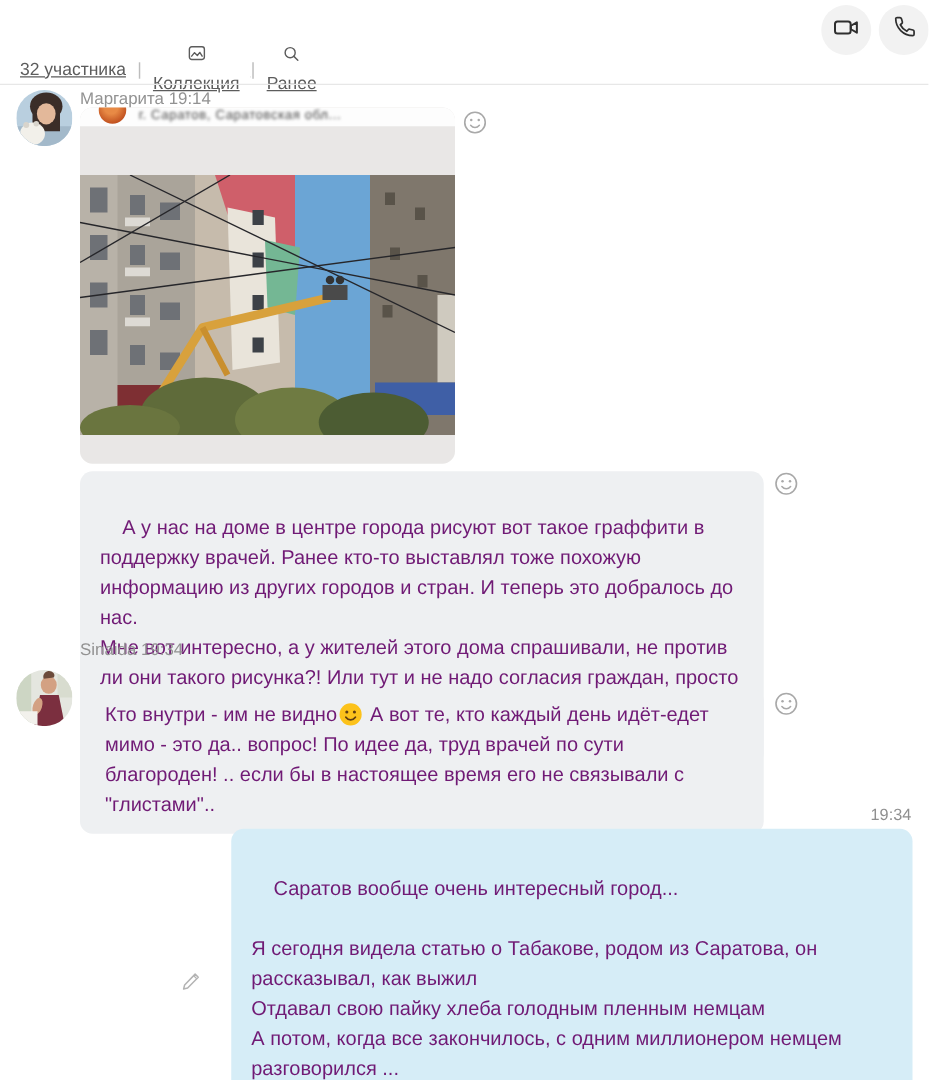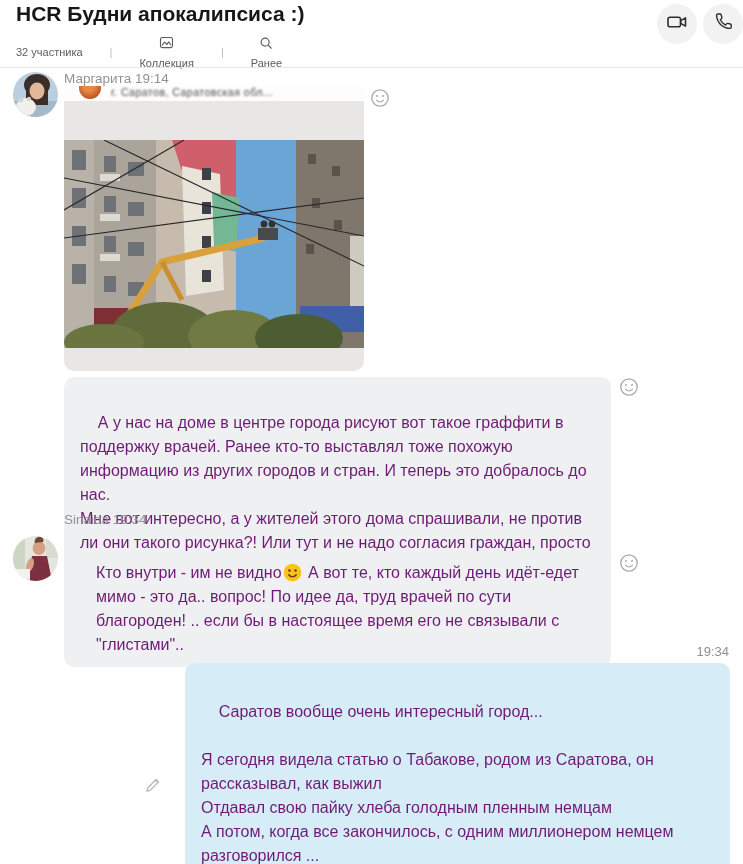--- a/index.html
+++ b/index.html
@@ -2,21 +2,21 @@
 <html><head>
 <meta charset="utf-8">
 <style>
   html,body{margin:0;padding:0;background:#fff;}
   .app{position:relative;width:743px;height:864px;background:#fff;overflow:hidden;
        font-family:"Liberation Sans",sans-serif;-webkit-font-smoothing:antialiased;}
   .abs{position:absolute;}
 
   
   .title{left:16px;top:2px;font-size:21px;font-weight:bold;color:#171717;}
-  .subrow{left:16px;top:35px;display:flex;align-items:center;gap:27px;font-size:11px;color:#5c5c5c;}
+  .subrow{left:16px;top:35px;display:flex;align-items:center;gap:9px;font-size:14px;color:#5c5c5c;text-decoration:underline;}
   .subrow .pipe{color:#bdbdbd;}
   .subbtn{display:flex;align-items:center;gap:5px;cursor:pointer;flex-direction:column;}
   .roundbtn{width:40px;height:40px;border-radius:50%;background:#f2f2f2;display:flex;
             align-items:center;justify-content:center;}
   .btn-video{left:657px;top:4px;}
   .btn-call{left:703px;top:4px;}
   .hr{left:0;top:67px;width:743px;height:1px;background:#e7e7e7;}
 
   
   .meta{font-size:13.5px;color:#929292;}
@@ -37,35 +37,34 @@
   .card-caption{position:absolute;left:47px;top:0px;font-size:10.5px;color:#474747;
                 filter:blur(1.1px);white-space:nowrap;letter-spacing:.5px;}
   .card-photo{position:absolute;left:0;top:54px;width:300px;height:208px;}
   .react1{left:370px;top:88px;}
   .bubble1{left:64px;top:377px;width:547px;padding:10px 16px;}
   .react2{left:619px;top:377px;}
 
   
   .m2-avatar{left:13px;top:536px;}
   .m2-meta{left:64px;top:512px;}
-  .bubble2{left:64px;top:551px;width:547px;padding:10px 32px;white-space:normal;}
+  .bubble2{left:64px;top:551px;width:547px;padding:10px 20px;white-space:normal;}
   .react3{left:619px;top:553px;}
   .emoji{display:inline-block;width:19px;height:19px;vertical-align:-4px;margin:0 2px 0 1px;}
 
   
   .out-time{right:14px;top:644px;font-size:13px;color:#8f8f8f;}
   .bubble-out{left:185px;top:663px;width:545px;height:215px;padding:13px 16px;}
   .pencil{left:144px;top:776px;width:18px;height:18px;}
 </style>
 </head>
 <body>
 
 <div class="app">
 
-  <div class="abs title">HCR Будни апокалипсиса :)</div>
 
   <div class="abs subrow">
     <span>32 участника</span>
     <span class="pipe">|</span>
     <span class="subbtn">
       <span>
         <svg width="15" height="15" viewBox="0 0 16 16">
             <rect x="1.6" y="2.6" width="12.8" height="10.8" rx="2" fill="none" stroke="#5c5c5c" stroke-width="1.2"></rect>
             <path d="M3.2 11l2.8-3.4 2.4 2.4 2.1-2.6 2.3 3.6" fill="none" stroke="#5c5c5c" stroke-width="1.2" stroke-linejoin="round"></path>
           </svg>

